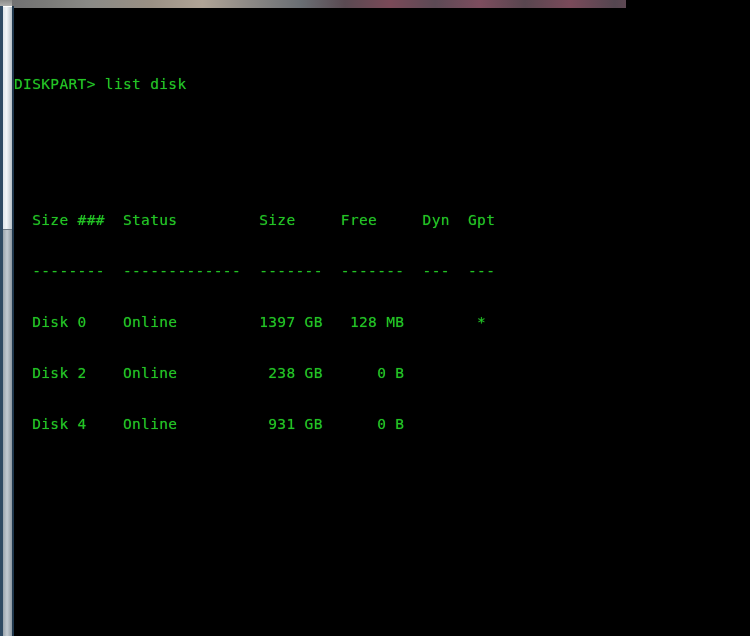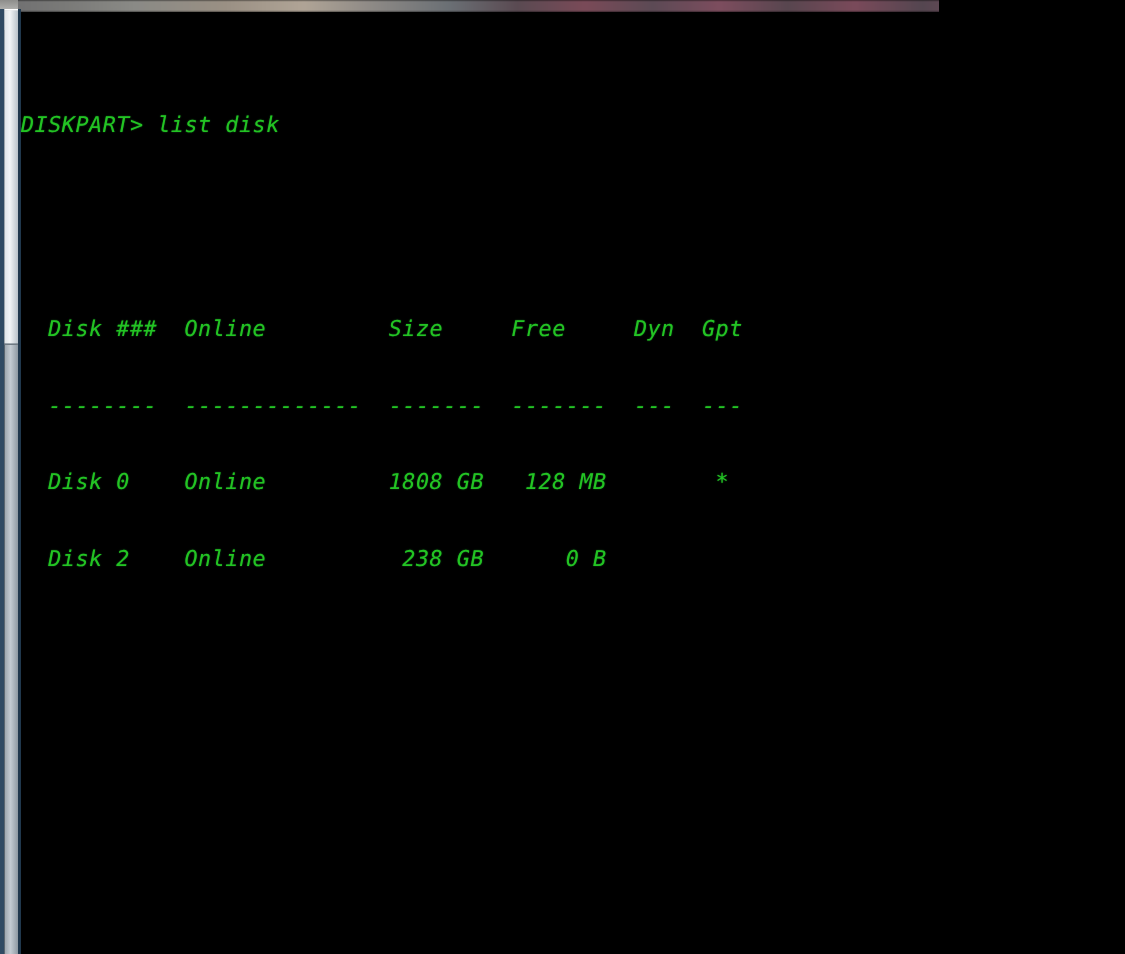--- a/index.html
+++ b/index.html
@@ -15,21 +15,20 @@
     font-family: "DejaVu Sans Mono", "Liberation Mono", monospace;
   }
 
   
   #window {
     position: relative;
     width: 626px;
     height: 636px;
     background: #000;
     overflow: hidden;
-    font-style: italic;
   }
 
   
   #desktop-strip {
     position: absolute;
     top: 0; left: 0;
     width: 750px;
     height: 8px;
     background:
       linear-gradient(90deg,
@@ -125,24 +124,25 @@
 
   <div id="inner-border"></div>
 
   <div id="console">
 
     
     <div class="line"><span>DISKPART&gt;</span> <span>list disk</span></div>
     <div class="blank"></div>
 
     
-    <div class="line">  Disk ###  Online         Size     Free     Dyn  Gpt</div>
+    <div class="line">  Size ###  Status         Size     Free     Dyn  Gpt</div>
     <div class="line">  --------  -------------  -------  -------  ---  ---</div>
-    <div class="line">  Disk 0    Online         1808 GB   128 MB        *</div>
+    <div class="line">  Disk 0    Online         1397 GB   128 MB        *</div>
     <div class="line">  Disk 2    Online          238 GB      0 B</div>
+    <div class="line">  Disk 4    Online          931 GB      0 B</div>
     <div class="blank"></div>
 
     
     
     
     
     
 
     
     

